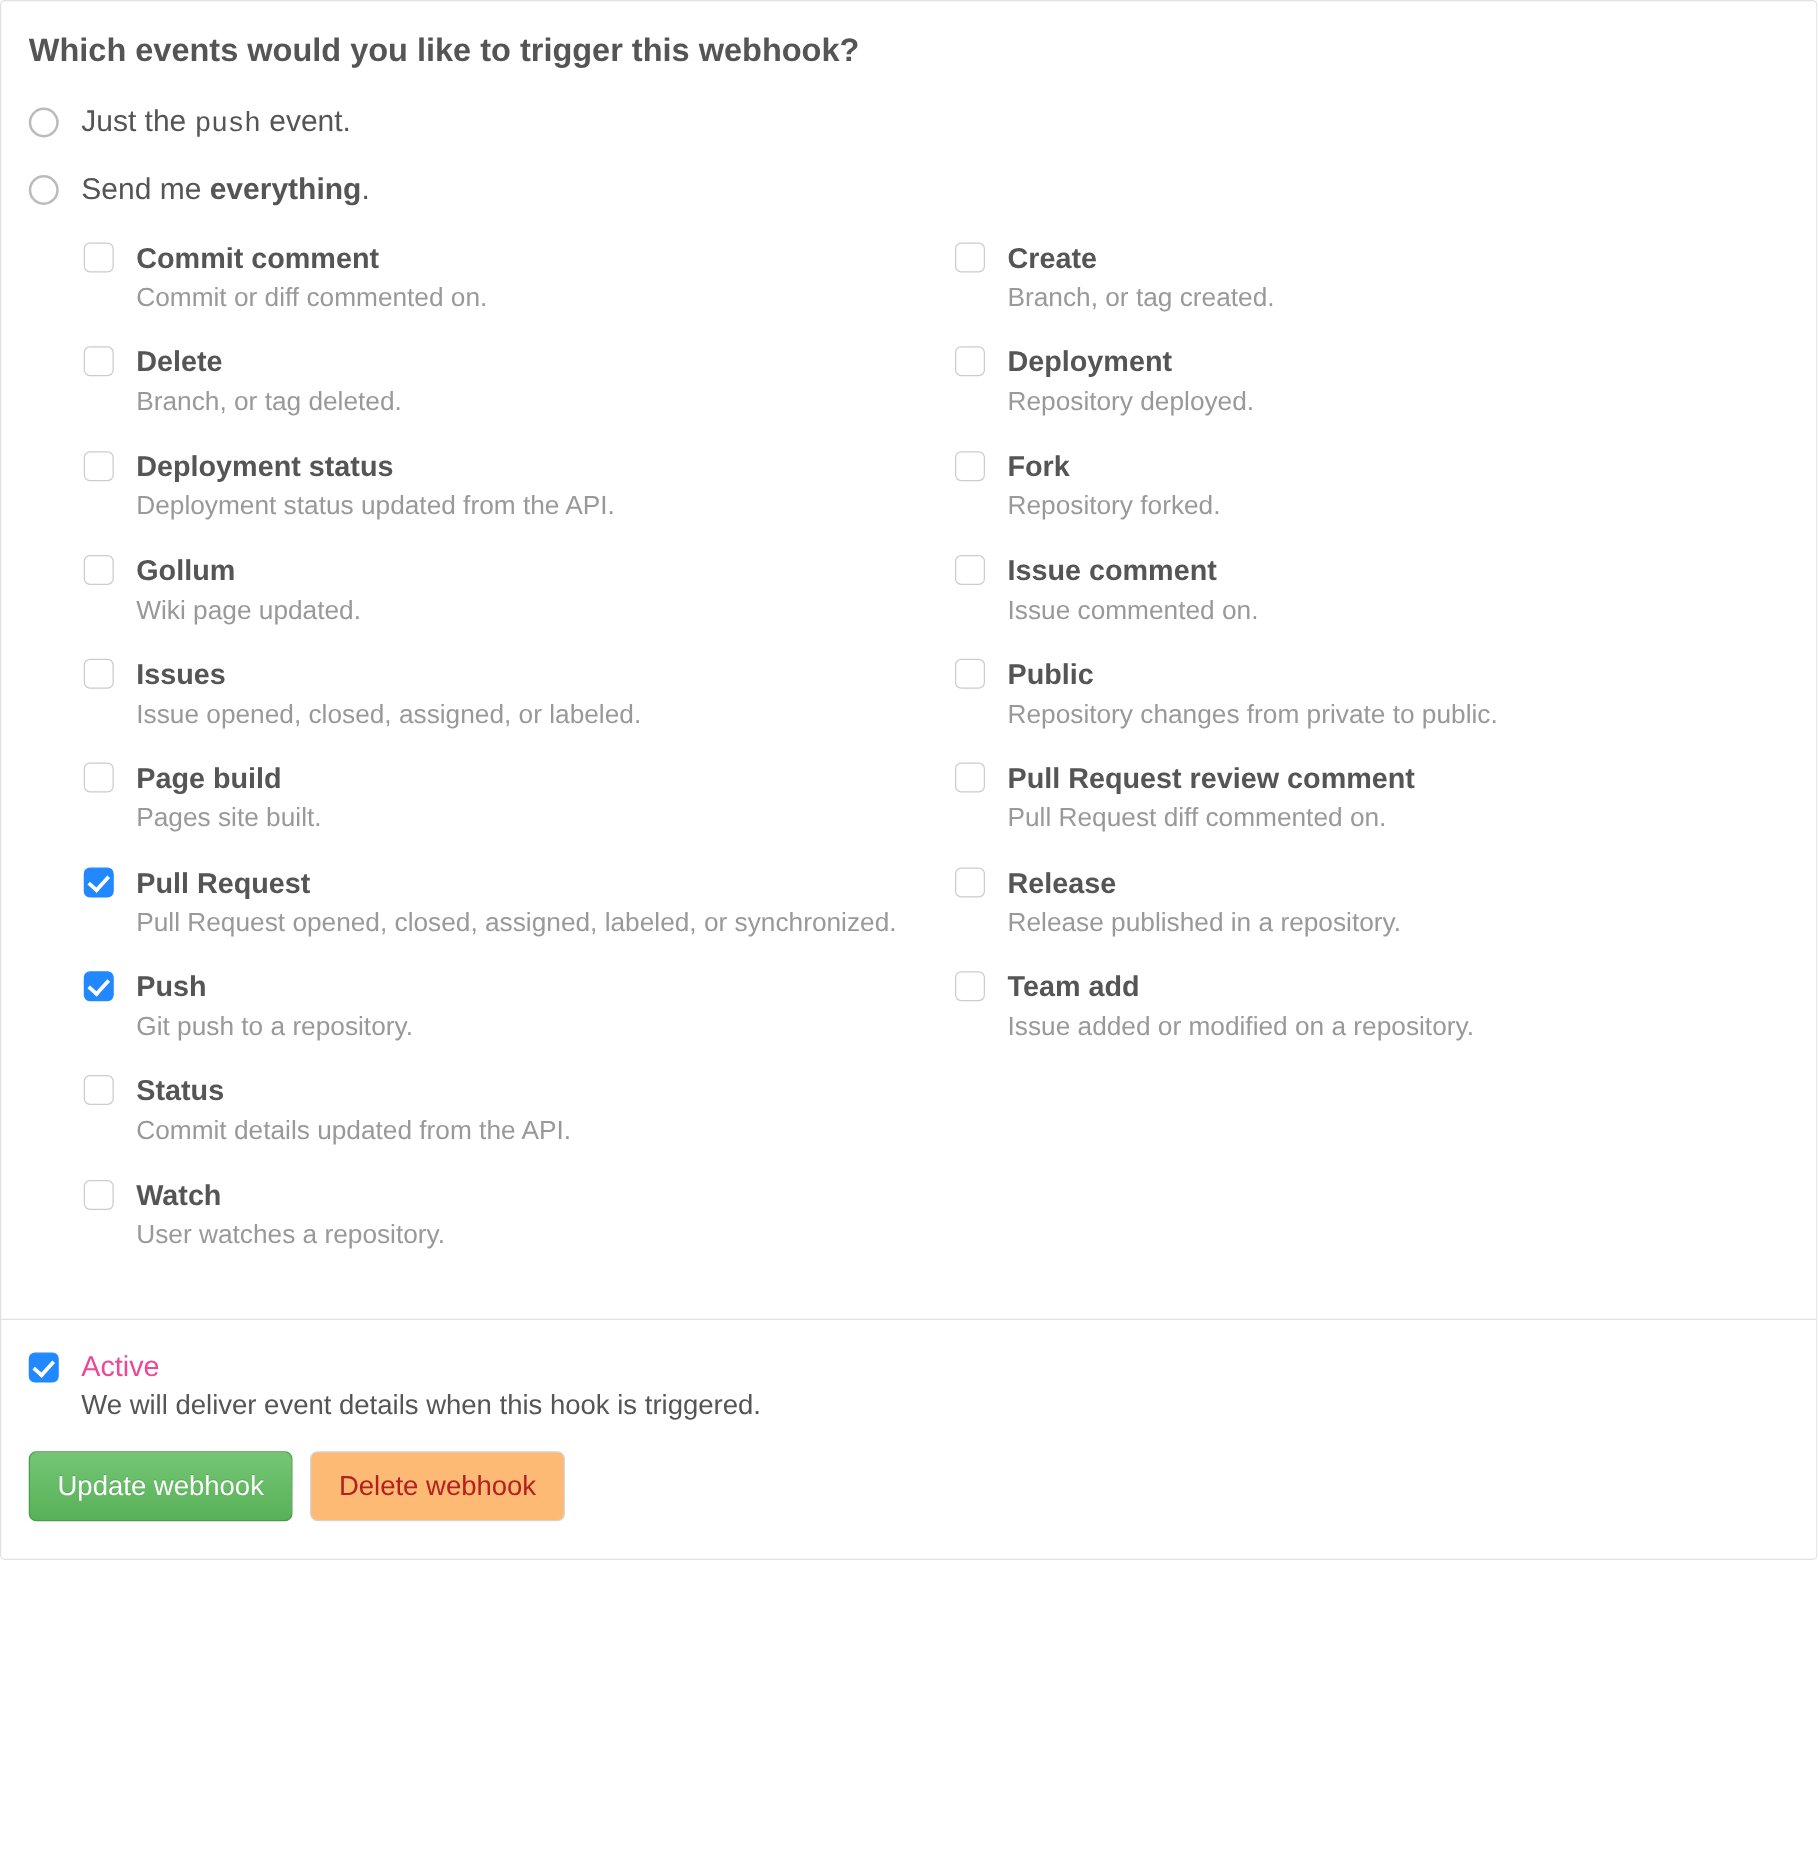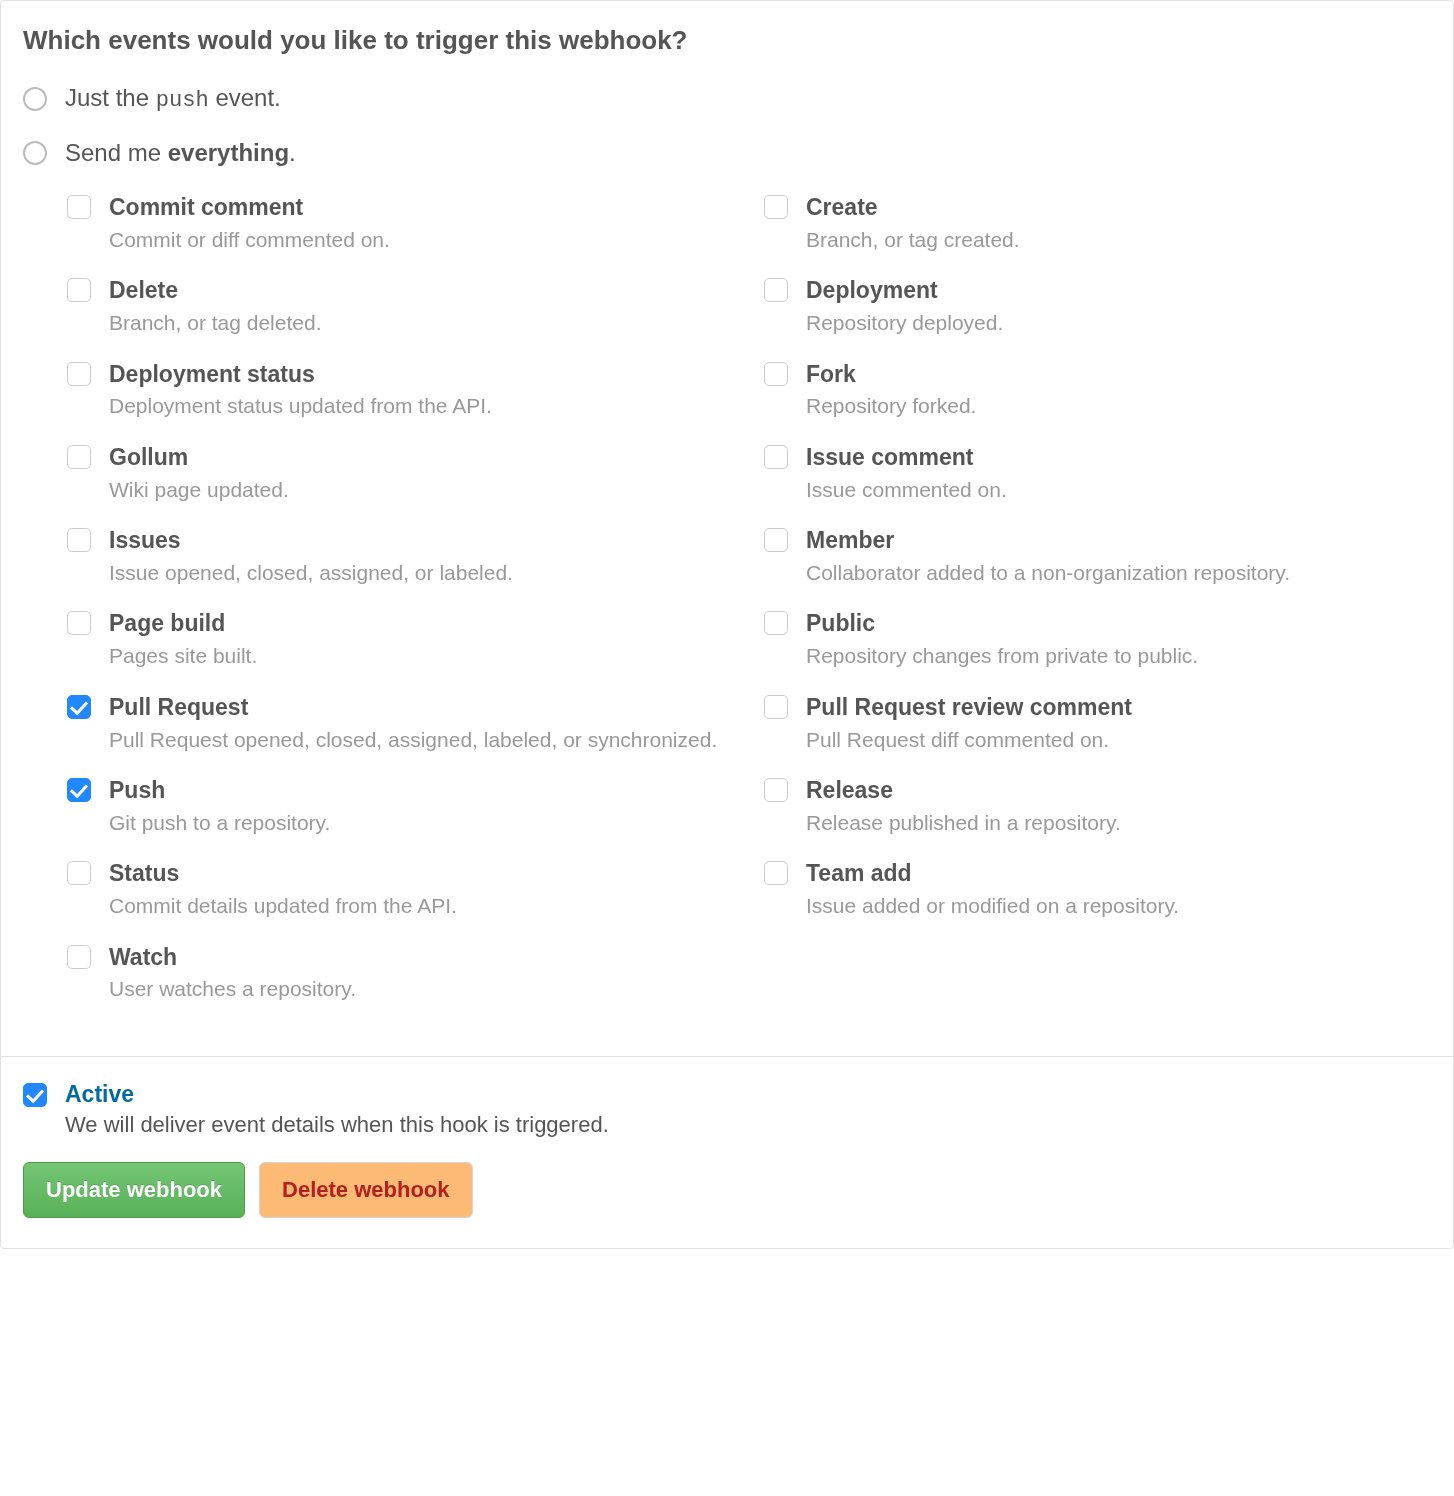--- a/index.html
+++ b/index.html
@@ -119,40 +119,40 @@
     line-height: 1.4;
     margin-top: 2px;
   }
   .active-row {
     display: flex;
     align-items: flex-start;
   }
   .active-text { flex: 1; }
   .active-title {
     font-size: 23px;
-    font-weight: 700;
-    color: #0369a1;
+    font-weight: 400;
+    color: #ec4899;
   }
   .active-desc {
     font-size: 22px;
     color: #555;
     margin-top: 4px;
   }
   .buttons {
     display: flex;
     gap: 14px;
     margin-top: 24px;
   }
   .btn {
     font-size: 22px;
     padding: 14px 22px;
     border-radius: 6px;
     border: 1px solid;
     cursor: pointer;
-    font-weight: 700;
+    font-weight: 400;
     font-family: inherit;
   }
   .btn-primary {
     background: linear-gradient(#74c674, #58b158);
     border-color: #4a9c4a;
     color: #fff;
     text-shadow: 0 -1px 0 rgba(0,0,0,0.15);
   }
   .btn-danger-outline {
     background: #fdba74;
@@ -273,27 +273,20 @@
               <div class="event-text">
                 <div class="event-title">Fork</div>
                 <div class="event-desc">Repository forked.</div>
               </div>
             </div>
             <div class="event-item">
               <span class="checkbox"></span>
               <div class="event-text">
                 <div class="event-title">Issue comment</div>
                 <div class="event-desc">Issue commented on.</div>
-              </div>
-            </div>
-            <div class="event-item">
-              <span class="checkbox"></span>
-              <div class="event-text">
-                <div class="event-title">Member</div>
-                <div class="event-desc">Collaborator added to a non-organization repository.</div>
               </div>
             </div>
             <div class="event-item">
               <span class="checkbox"></span>
               <div class="event-text">
                 <div class="event-title">Public</div>
                 <div class="event-desc">Repository changes from private to public.</div>
               </div>
             </div>
             <div class="event-item">

